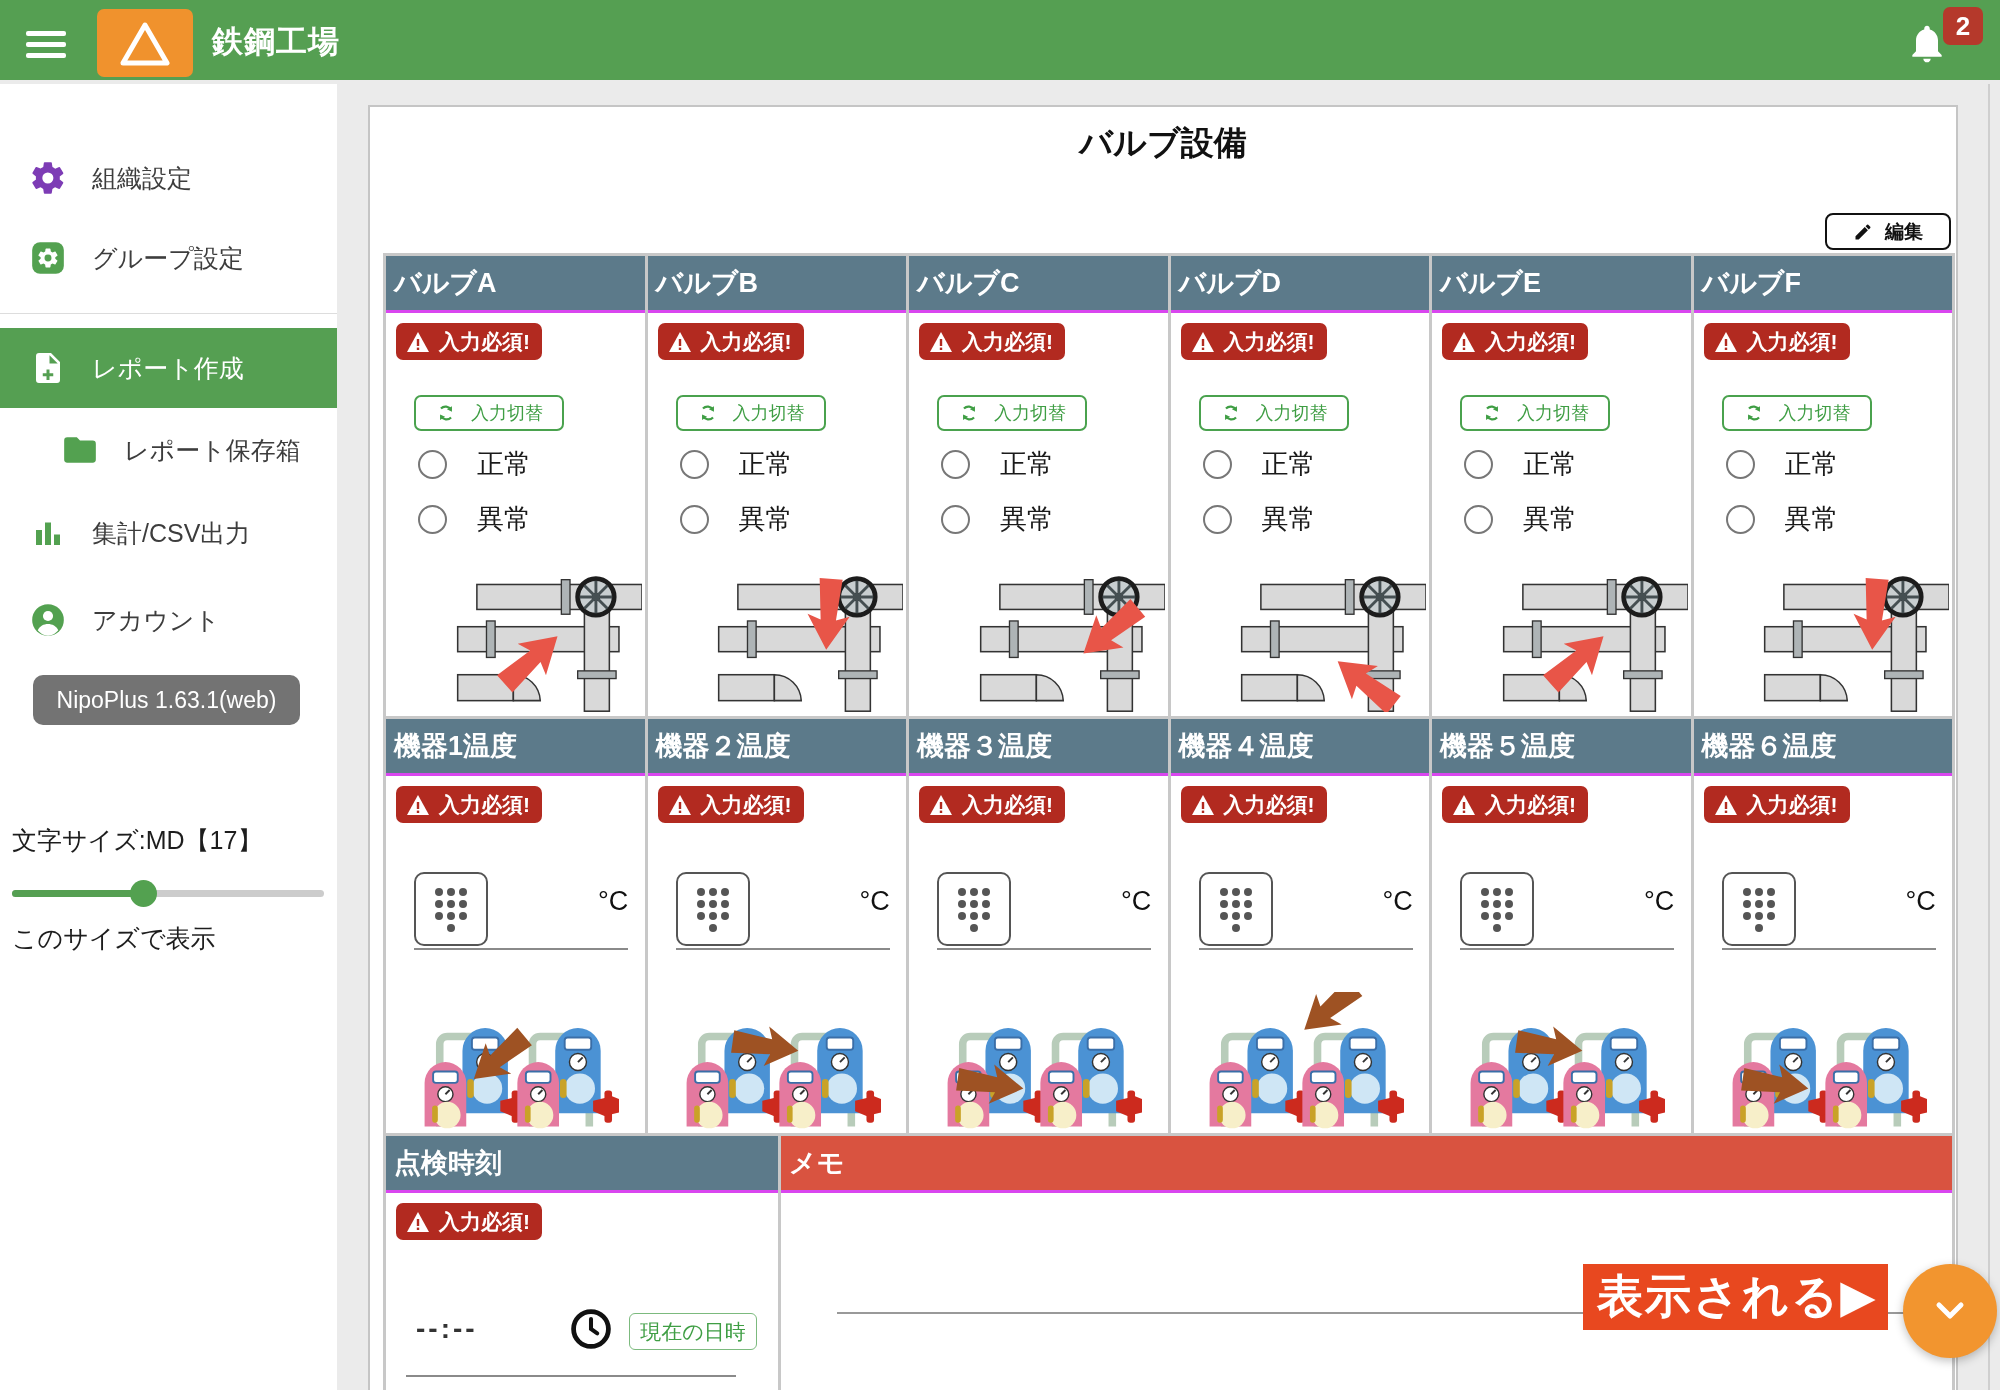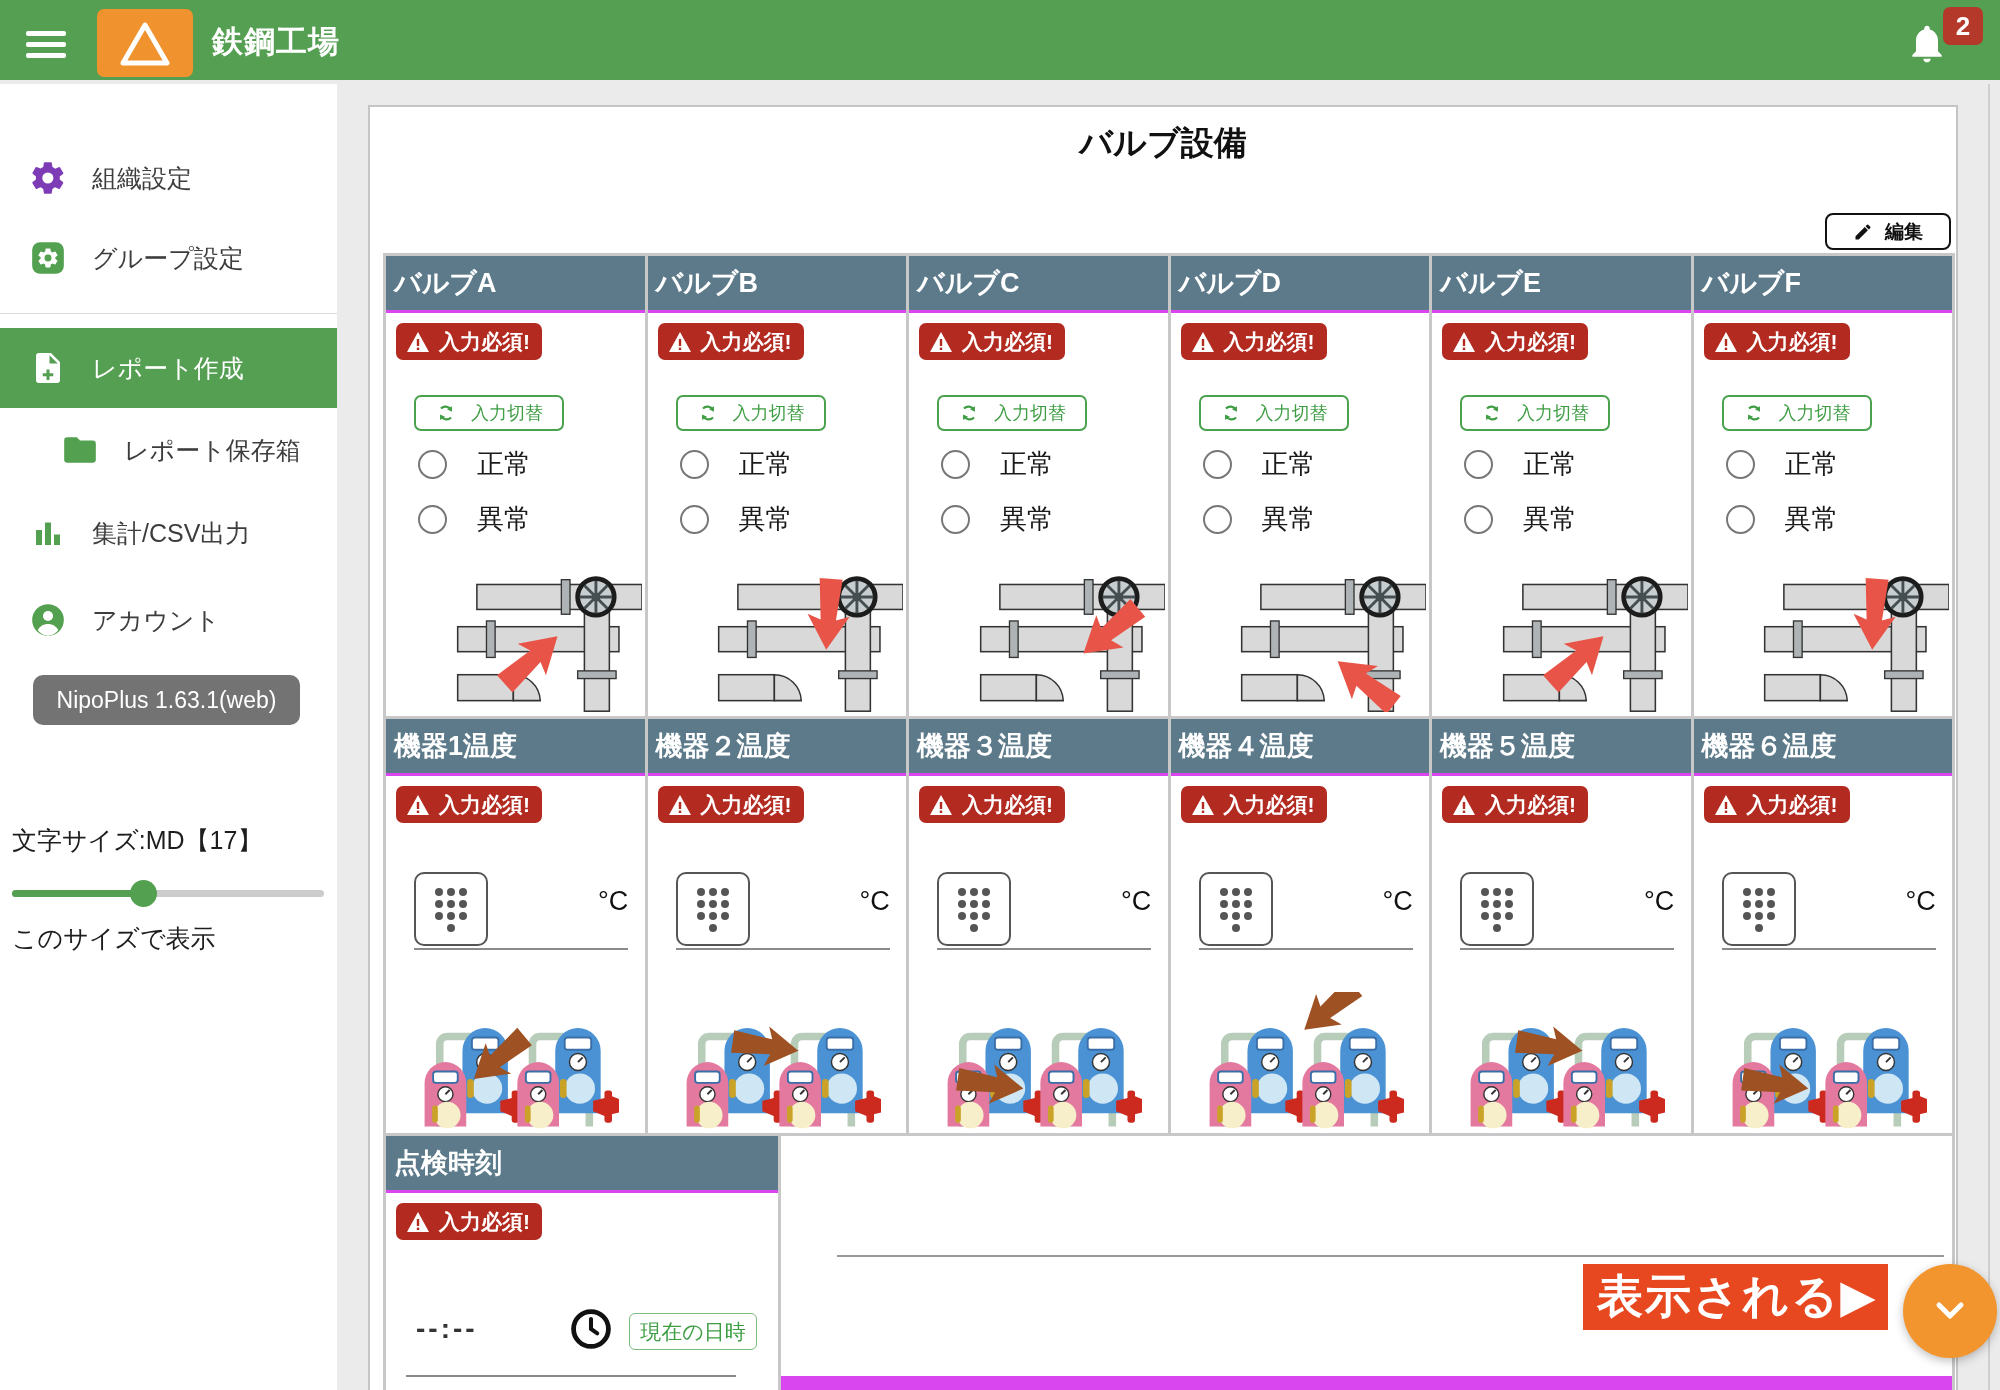--- a/index.html
+++ b/index.html
@@ -1005,20 +1005,21 @@
             <svg width="44" height="44" viewBox="0 0 24 24">
                 <circle cx="12" cy="12" r="9.5" fill="none" stroke="#111" stroke-width="2.6"></circle>
                 <path d="M12 6.5V12l3.4 2.4" fill="none" stroke="#111" stroke-width="2.2" stroke-linecap="round"></path>
               </svg>
           </div>
           <button class="now-btn">現在の日時</button>
           <div class="insp-line"></div>
         </div>
       </div>
       <div class="col">
+        <div class="col-h memo">メモ</div>
         <div class="col-b ibody">
           <div class="memo-line"></div>
         </div>
       </div>
     </div>
   </div>
 </section>
 
 <div class="overlay-note">表示される▶</div>
 <button class="fab">

